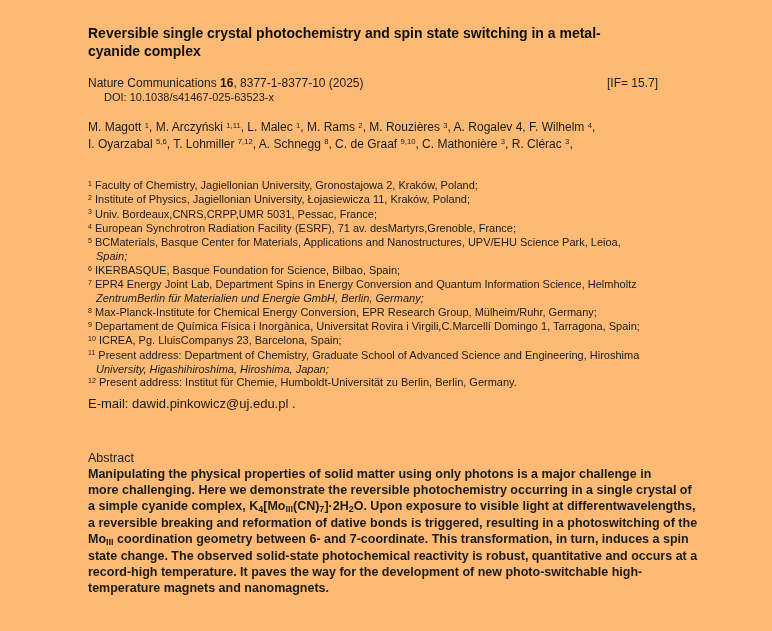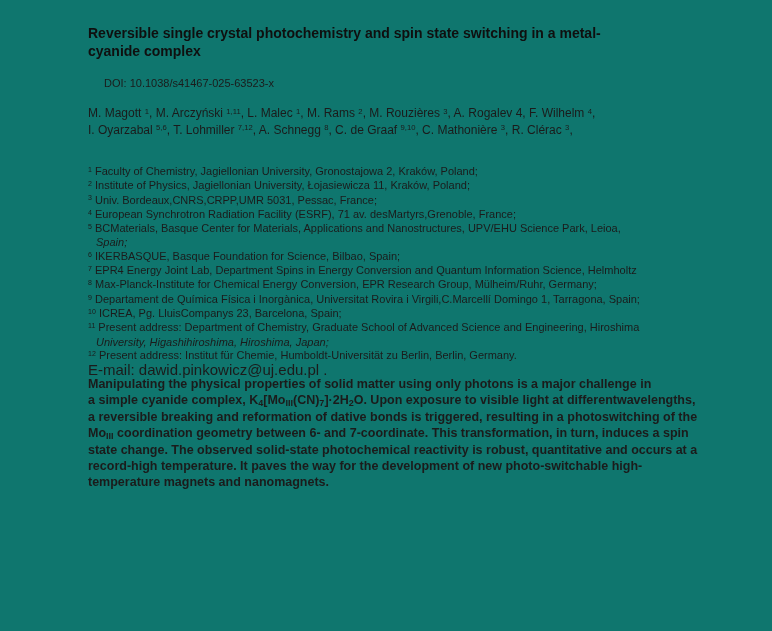--- a/index.html
+++ b/index.html
@@ -6,80 +6,90 @@
   body {
     width:772px; height:631px; overflow:hidden;
     font-family:"Liberation Sans","DejaVu Sans",sans-serif;
     color:#1b1b1b;
     -webkit-font-smoothing:antialiased;
   }
   .page {
     position:relative; box-sizing:border-box;
     width:772px; height:631px;
     padding:24px 84px 0 88px;
-    background:#0f766e;
+    background:#fdba74;
   }
   .title { font-size:14px; font-weight:bold; line-height:18px; color:#0f0f0f; margin:0 0 16px 0; }
   .title-line { white-space:nowrap; }
   .meta-row { display:flex; justify-content:space-between; align-items:flex-start; font-size:12px; line-height:14px; }
   .journal-volume { font-weight:bold; }
   .impact { margin-right:30px; white-space:nowrap; }
   .doi { font-size:11px; line-height:14px; margin:0 0 16px 16px; }
   .authors { font-size:12px; line-height:15.5px; margin:0 0 26px 0; }
   .author-line { white-space:nowrap; }
   sup { font-size:0.64em; vertical-align:baseline; position:relative; top:-0.45em; }
   sub { font-size:0.72em; vertical-align:baseline; position:relative; top:0.18em; }
   .affiliations { font-size:11px; line-height:13.3px; }
   .aff-first { white-space:nowrap; }
   .aff-cont { padding-left:8px; white-space:nowrap;font-style:italic; }
-  .email { font-size:15px; line-height:13px; margin-top:0; }
+  .email { font-size:13px; line-height:13px; margin-top:7px; }
   .abstract-heading { font-size:12.5px; line-height:16px; margin-top:40px; }
   .abstract-body { font-size:12.5px; line-height:16px; }
   .abstract-line { white-space:nowrap;font-weight:bold; }
 </style>
 </head>
 <body>
 
 <div class="page">
 
   <div class="title">
       <div class="title-line">Reversible single crystal photochemistry and spin state switching in a metal-</div>
       <div class="title-line">cyanide complex</div>
     </div>
 
+  <div class="meta-row">
+    <div>
+      <span>Nature Communications</span>
+      <span class="journal-volume">16</span><span>, 8377-1-8377-10 (2025)</span>
+    </div>
+    <div class="impact">[IF= 15.7]</div>
+  </div>
 
   <div class="doi">DOI: 10.1038/s41467-025-63523-x</div>
 
   <div class="authors">
       <div class="author-line">M. Magott <sup>1</sup>, M. Arczyński <sup>1,11</sup>, L. Malec <sup>1</sup>, M. Rams <sup>2</sup>, M. Rouzières <sup>3</sup>, A. Rogalev 4, F. Wilhelm <sup>4</sup>,</div>
       <div class="author-line">I. Oyarzabal <sup>5,6</sup>, T. Lohmiller <sup>7,12</sup>, A. Schnegg <sup>8</sup>, C. de Graaf <sup>9,10</sup>, C. Mathonière <sup>3</sup>, R. Clérac <sup>3</sup>,</div>
     </div>
 
   <div class="affiliations">
       <div class="aff-first"><sup>1</sup> Faculty of Chemistry, Jagiellonian University, Gronostajowa 2, Kraków, Poland;</div>
       <div class="aff-first"><sup>2</sup> Institute of Physics, Jagiellonian University, Łojasiewicza 11, Kraków, Poland;</div>
       <div class="aff-first"><sup>3</sup> Univ. Bordeaux,CNRS,CRPP,UMR 5031, Pessac, France;</div>
       <div class="aff-first"><sup>4</sup> European Synchrotron Radiation Facility (ESRF), 71 av. desMartyrs,Grenoble, France;</div>
       <div class="aff-first"><sup>5</sup> BCMaterials, Basque Center for Materials, Applications and Nanostructures, UPV/EHU Science Park, Leioa,</div>
       <div class="aff-cont">Spain;</div>
       <div class="aff-first"><sup>6</sup> IKERBASQUE, Basque Foundation for Science, Bilbao, Spain;</div>
       <div class="aff-first"><sup>7</sup> EPR4 Energy Joint Lab, Department Spins in Energy Conversion and Quantum Information Science, Helmholtz</div>
+      <div class="aff-cont">ZentrumBerlin für Materialien und Energie GmbH, Berlin, Germany;</div>
       <div class="aff-first"><sup>8</sup> Max-Planck-Institute for Chemical Energy Conversion, EPR Research Group, Mülheim/Ruhr, Germany;</div>
       <div class="aff-first"><sup>9</sup> Departament de Química Física i Inorgànica, Universitat Rovira i Virgili,C.Marcellí Domingo 1, Tarragona, Spain;</div>
       <div class="aff-first"><sup>10</sup> ICREA, Pg. LluisCompanys 23, Barcelona, Spain;</div>
       <div class="aff-first"><sup>11</sup> Present address: Department of Chemistry, Graduate School of Advanced Science and Engineering, Hiroshima</div>
       <div class="aff-cont">University, Higashihiroshima, Hiroshima, Japan;</div>
       <div class="aff-first"><sup>12</sup> Present address: Institut für Chemie, Humboldt-Universität zu Berlin, Berlin, Germany.</div>
     </div>
 
   <div class="email">E-mail: dawid.pinkowicz@uj.edu.pl .</div>
 
+  <div class="abstract-heading">Abstract</div>
 
   <div class="abstract-body">
       <div class="abstract-line">Manipulating the physical properties of solid matter using only photons is a major challenge in</div>
+      <div class="abstract-line">more challenging. Here we demonstrate the reversible photochemistry occurring in a single crystal of</div>
       <div class="abstract-line">a simple cyanide complex, K<sub>4</sub>[Mo<sub>III</sub>(CN)<sub>7</sub>]·2H<sub>2</sub>O. Upon exposure to visible light at differentwavelengths,</div>
       <div class="abstract-line">a reversible breaking and reformation of dative bonds is triggered, resulting in a photoswitching of the</div>
       <div class="abstract-line">Mo<sub>III</sub> coordination geometry between 6- and 7-coordinate. This transformation, in turn, induces a spin</div>
       <div class="abstract-line">state change. The observed solid-state photochemical reactivity is robust, quantitative and occurs at a</div>
       <div class="abstract-line">record-high temperature. It paves the way for the development of new photo-switchable high-</div>
       <div class="abstract-line">temperature magnets and nanomagnets.</div>
     </div>
 
 </div>
 

